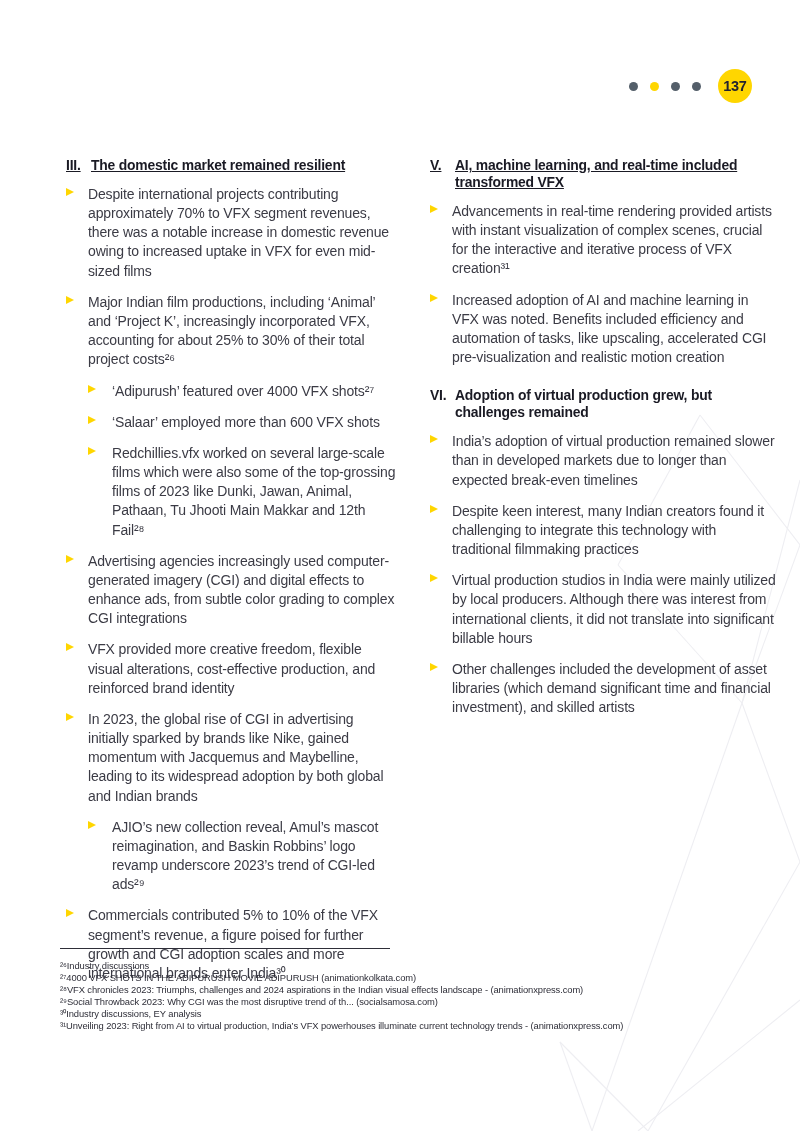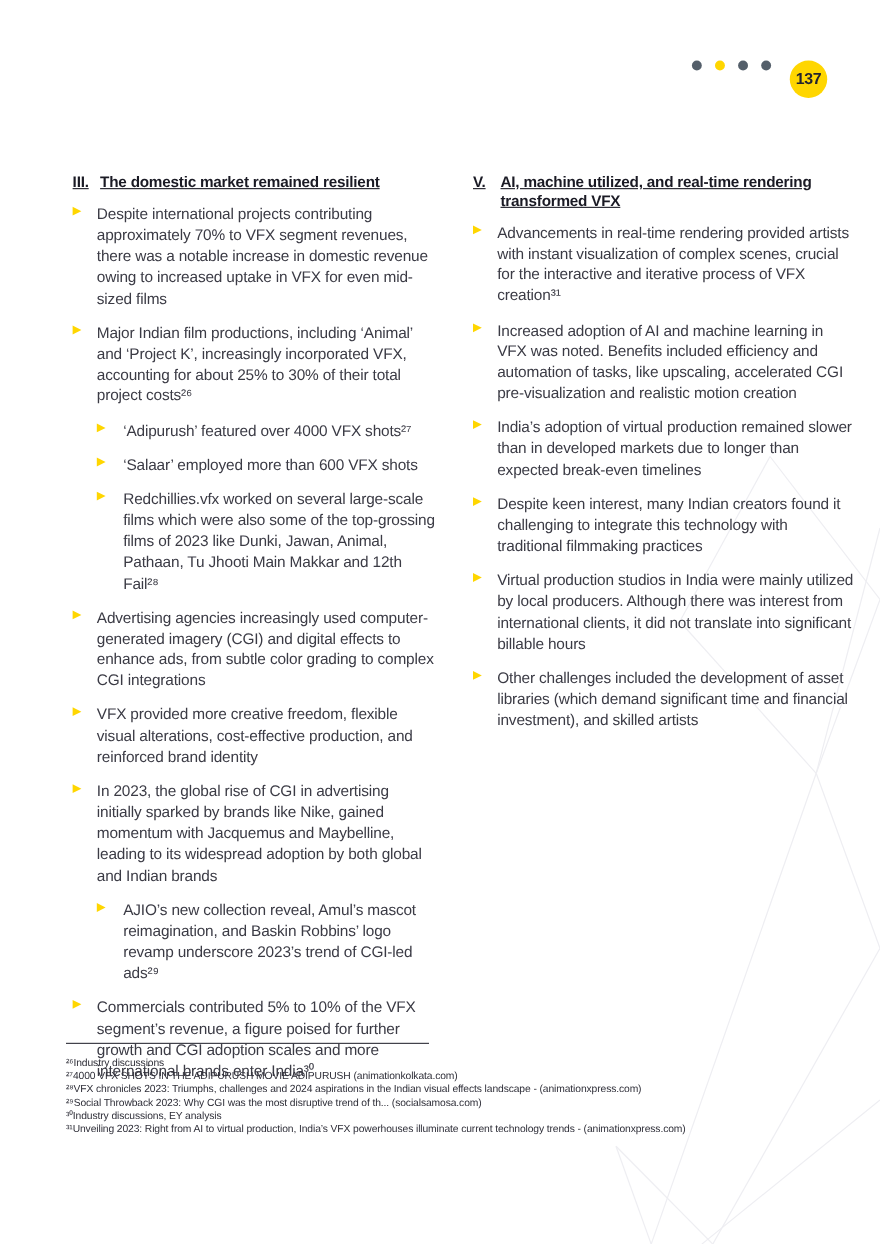--- a/index.html
+++ b/index.html
@@ -4,21 +4,21 @@
 <style>
   html,body{margin:0;padding:0;}
   body{
     width:800px;height:1131px;position:relative;overflow:hidden;
     background:#ffffff;color:var(--body-text,#3B3B45);
     font-family:"Liberation Sans",sans-serif;
   }
   
   .mesh{position:absolute;inset:0;pointer-events:none;}
   
-  .pagination{position:absolute;top:55px;right:48px;height:34px;display:flex;align-items:flex-start;gap:12px;}
+  .pagination{position:absolute;top:69px;right:48px;height:34px;display:flex;align-items:center;gap:12px;}
   .dot{width:9px;height:9px;border-radius:50%;background:var(--dot-gray,#545F6A);display:inline-block;}
   .dot.yellow{background:var(--accent-yellow,#FFD600);}
   .page-badge{
     width:34px;height:34px;border-radius:50%;background:var(--accent-yellow,#FFD600);
     display:flex;align-items:center;justify-content:center;margin-left:5px;
     font-size:14.5px;font-weight:bold;color:#23232F;letter-spacing:-0.3px;
   }
   
   .content{position:absolute;top:157px;left:66px;display:flex;gap:33px;}
   .col{display:block;}
@@ -142,35 +142,39 @@
         </span>
       <span class="bullet-text">Commercials contributed 5% to 10% of the VFX segment’s revenue, a figure poised for further growth and CGI adoption scales and more international brands enter India³⁰</span>
     </div>
 
   </div>
 
   <div class="col right">
 
     <div class="sec-heading first">
       <span class="sec-num">V.</span>
-      <span class="sec-title">AI, machine utilized, and real-time rendering transformed VFX</span>
+      <span class="sec-title">AI, machine learning, and real-time included transformed VFX</span>
     </div>
     <div class="bullet">
       <span class="marker">
           <span class="tri"></span>
         </span>
       <span class="bullet-text">Advancements in real-time rendering provided artists with instant visualization of complex scenes, crucial for the interactive and iterative process of VFX creation³¹</span>
     </div>
     <div class="bullet">
       <span class="marker">
           <span class="tri"></span>
         </span>
       <span class="bullet-text">Increased adoption of AI and machine learning in VFX was noted. Benefits included efficiency and automation of tasks, like upscaling, accelerated CGI pre-visualization and realistic motion creation</span>
     </div>
 
+    <div class="sec-heading">
+      <span class="sec-num">VI.</span>
+      <span class="sec-title">Adoption of virtual production grew, but challenges remained</span>
+    </div>
     <div class="bullet">
       <span class="marker">
           <span class="tri"></span>
         </span>
       <span class="bullet-text">India’s adoption of virtual production remained slower than in developed markets due to longer than expected break-even timelines</span>
     </div>
     <div class="bullet">
       <span class="marker">
           <span class="tri"></span>
         </span>

